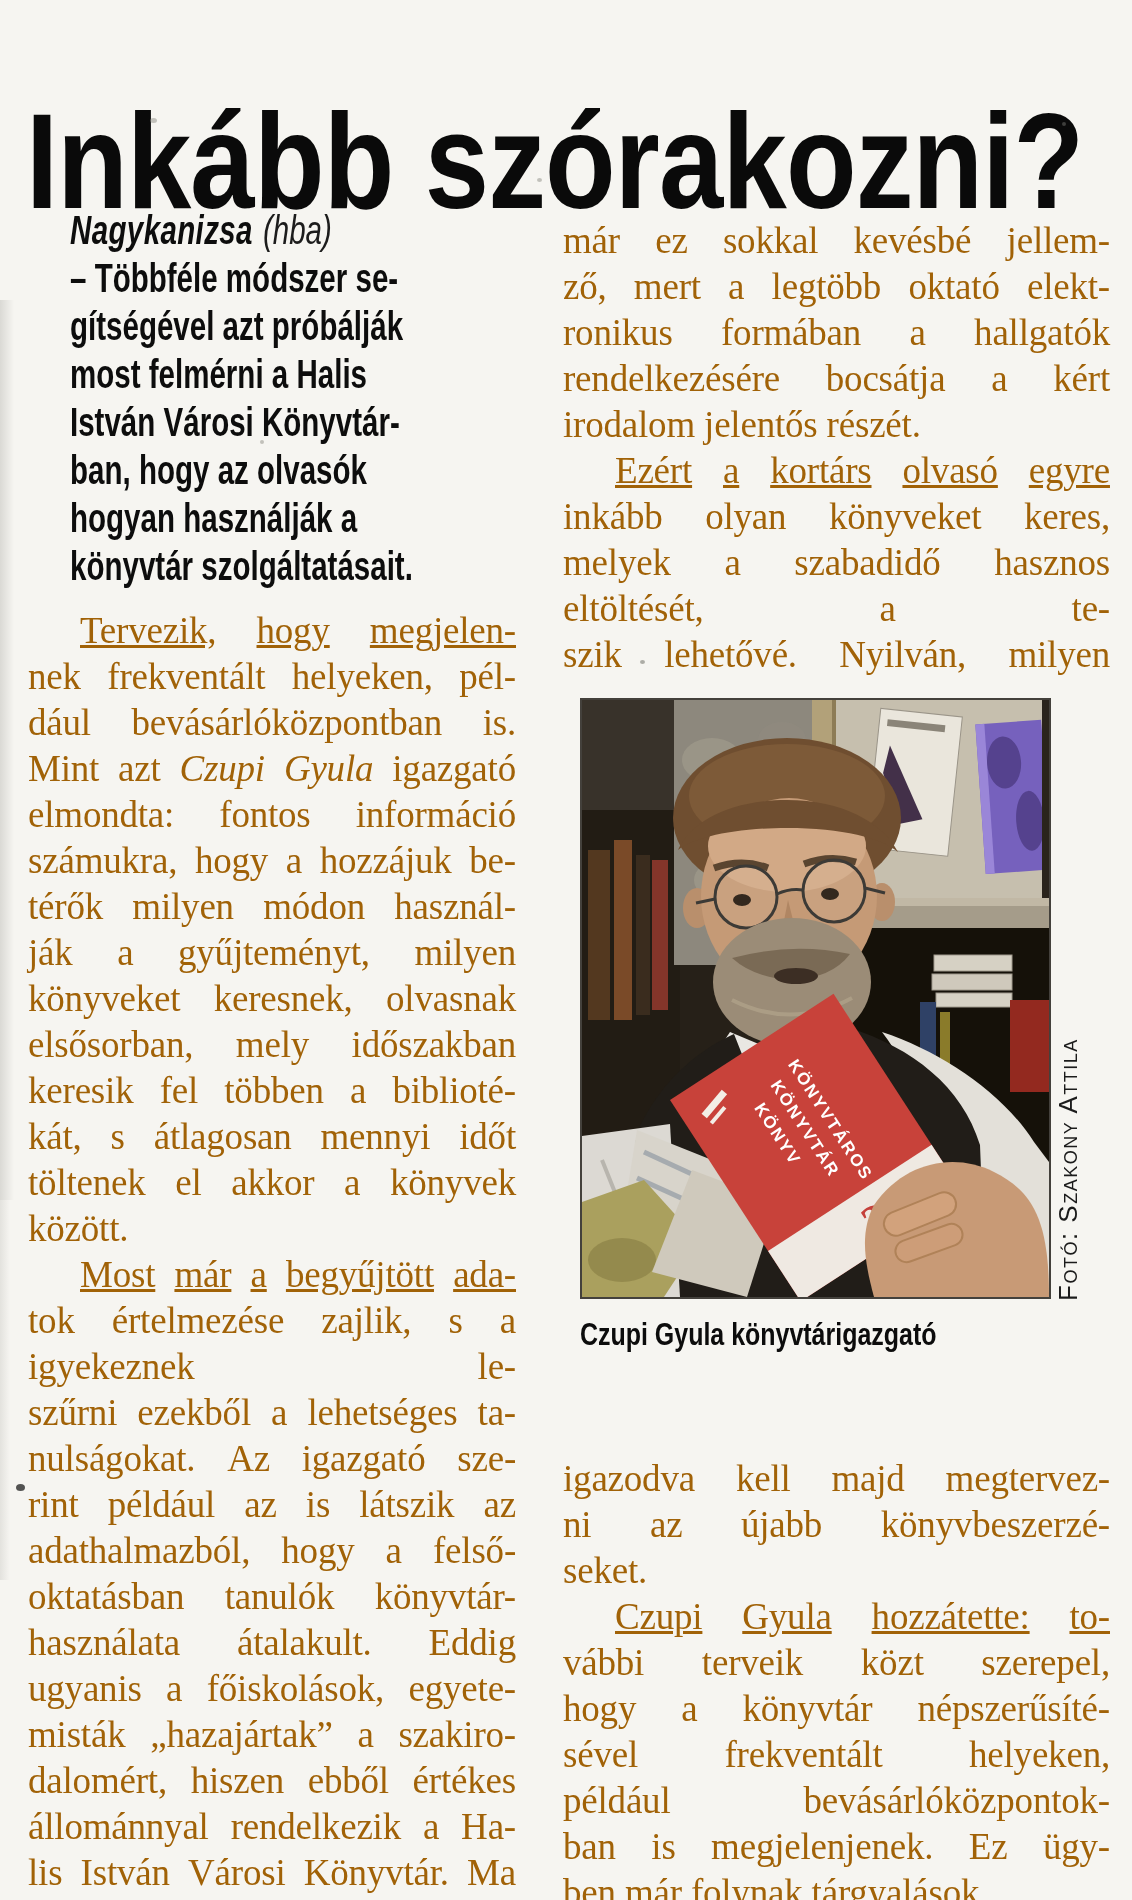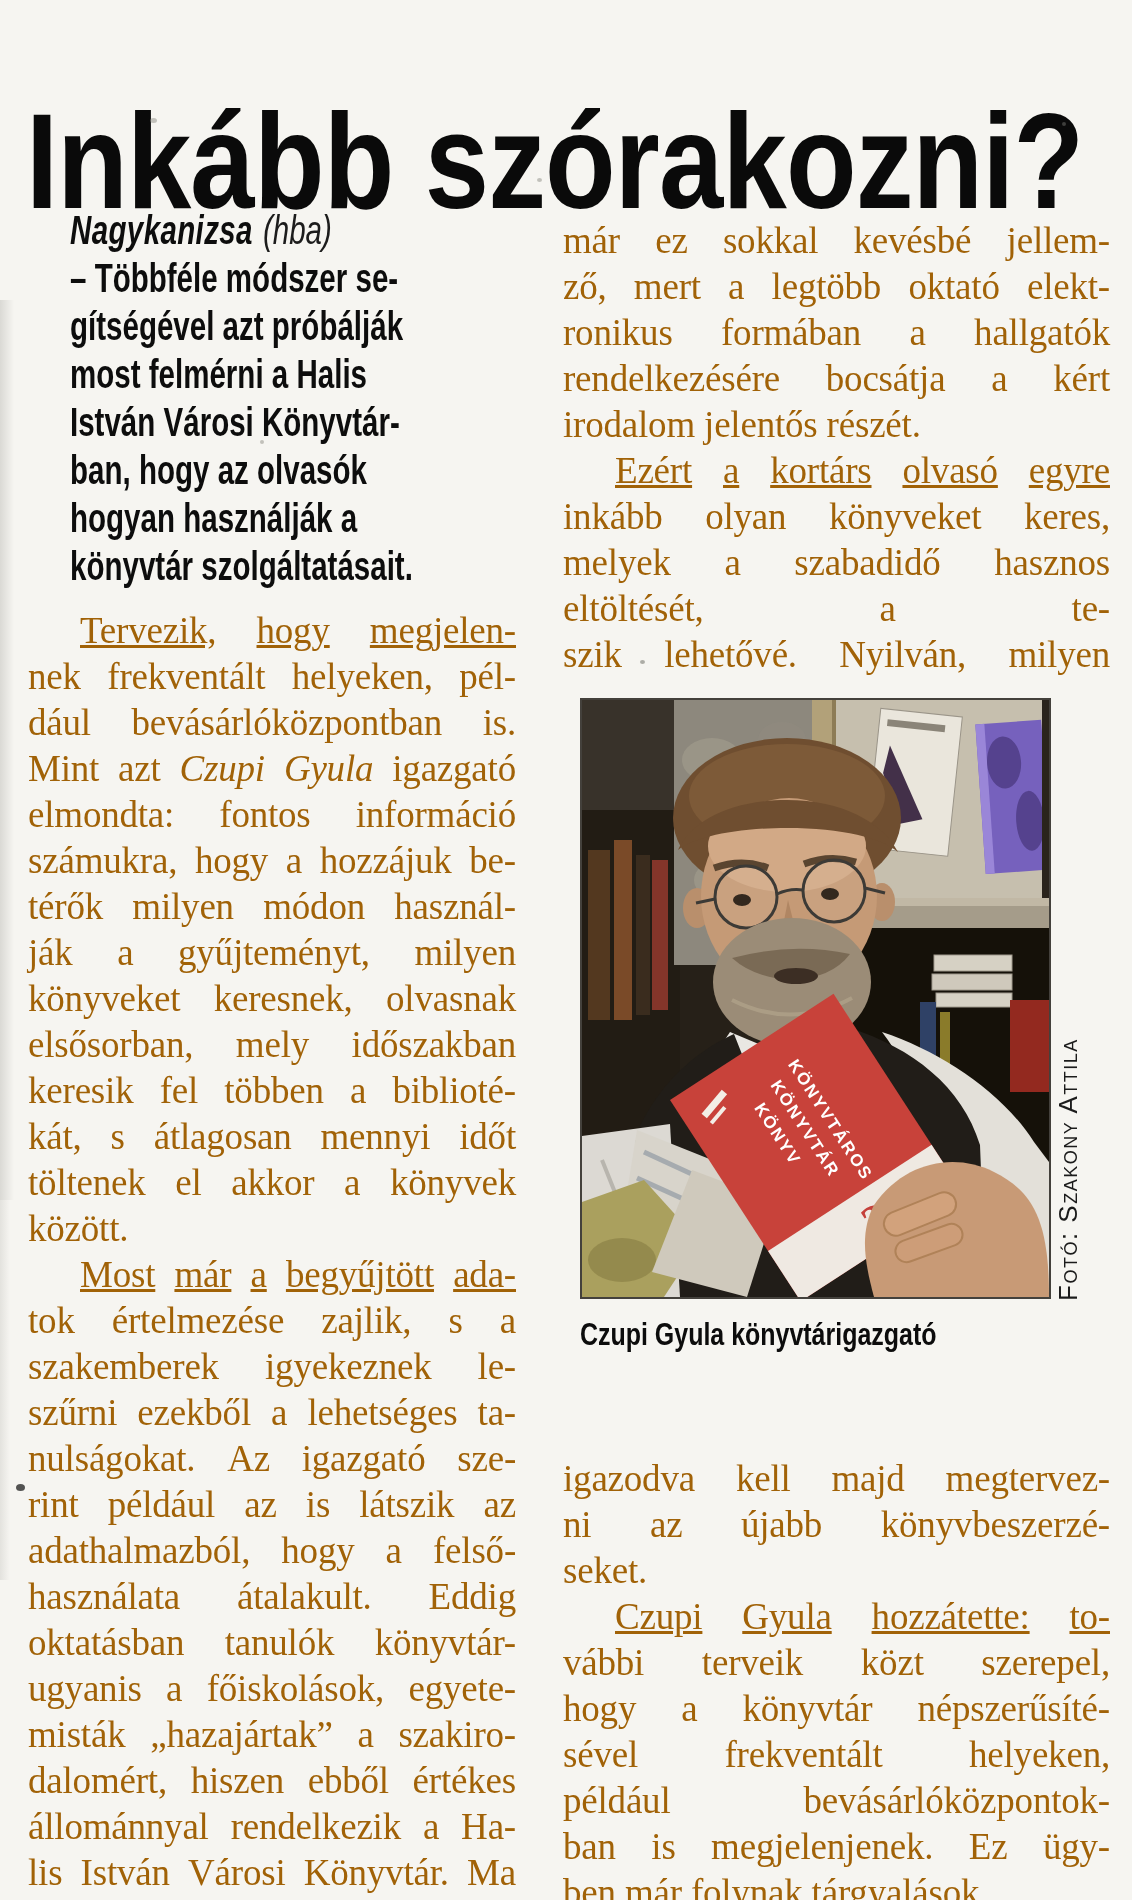--- a/index.html
+++ b/index.html
@@ -181,21 +181,20 @@
         <span>ada-</span> 
       </div>
       <div class="line j">
         <span>tok</span> 
         <span>értelmezése</span> 
         <span>zajlik,</span> 
         <span>s</span> 
         <span>a</span> 
       </div>
       <div class="line j">
-        <span>szakemberek</span> 
         <span>igyekeznek</span> 
         <span>le-</span> 
       </div>
       <div class="line j">
         <span>szűrni</span> 
         <span>ezekből</span> 
         <span>a</span> 
         <span>lehetséges</span> 
         <span>ta-</span> 
       </div>
@@ -213,28 +212,28 @@
         <span>látszik</span> 
         <span>az</span> 
       </div>
       <div class="line j">
         <span>adathalmazból,</span> 
         <span>hogy</span> 
         <span>a</span> 
         <span>felső-</span> 
       </div>
       <div class="line j">
+        <span>oktatásban</span> 
+        <span>tanulók</span> 
+        <span>könyvtár-</span> 
+      </div>
+      <div class="line j">
         <span>használata</span> 
         <span>átalakult.</span> 
         <span>Eddig</span> 
-      </div>
-      <div class="line j">
-        <span>oktatásban</span> 
-        <span>tanulók</span> 
-        <span>könyvtár-</span> 
       </div>
       <div class="line j">
         <span>ugyanis</span> 
         <span>a</span> 
         <span>főiskolások,</span> 
         <span>egyete-</span> 
       </div>
       <div class="line j">
         <span>misták</span> 
         <span>„hazajártak”</span> 

